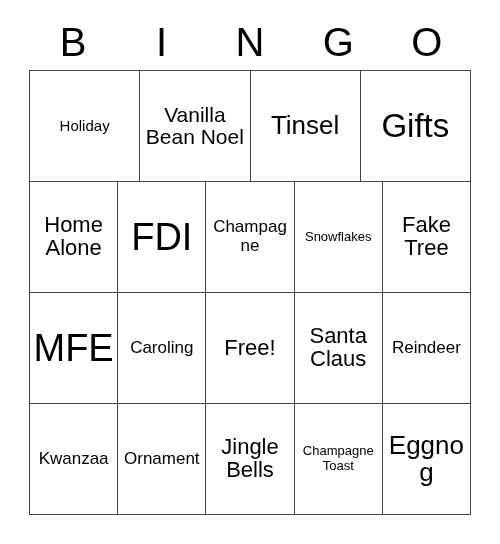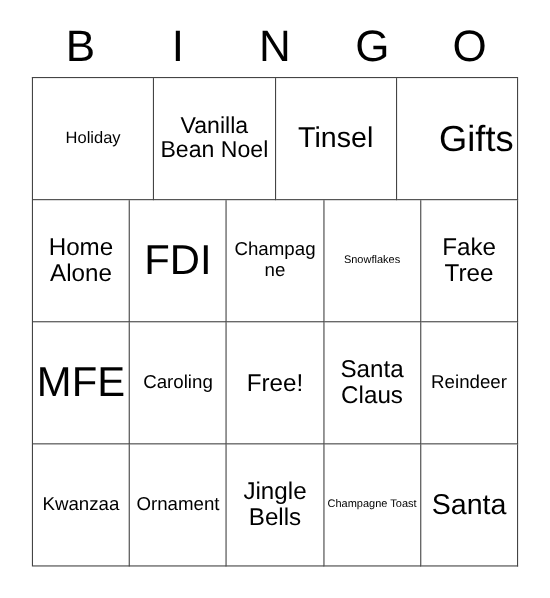--- a/index.html
+++ b/index.html
@@ -75,27 +75,27 @@
     overflow: hidden;
   }
   .cell-text {
     display: block;
     width: 100%;
     line-height: 1.04;
     color: #000000;
     word-wrap: break-word;
   }
   
-  .fs-xs  { font-size: 10px; line-height: 1.15; }
+  .fs-xs  { font-size: 13px; line-height: 1.15; }
   .fs-sm  { font-size: 15px; line-height: 1.12; }
   .fs-md  { font-size: 17px; line-height: 1.10; }
   .fs-lg  { font-size: 21px; line-height: 1.06; }
   .fs-xl  { font-size: 26px; line-height: 1.04; }
   .fs-2xl { font-size: 22px; line-height: 1.04; }
-  .fs-3xl { font-size: 33px; line-height: 1.02; text-align: right; }
+  .fs-3xl { font-size: 33px; line-height: 1.02; }
   .fs-4xl { font-size: 38px; line-height: 1.0; }
 </style>
 </head>
 <body>
 
 <div id="card">
 
   <div id="bingo-header">
       <div class="header-letter">B</div>
       <div class="header-letter">I</div>
@@ -160,18 +160,18 @@
         <div class="grid-cell">
           <span class="cell-text fs-md">Ornament</span>
         </div>
         <div class="grid-cell">
           <span class="cell-text fs-2xl">Jingle Bells</span>
         </div>
         <div class="grid-cell">
           <span class="cell-text fs-xs">Champagne Toast</span>
         </div>
         <div class="grid-cell">
-          <span class="cell-text fs-xl">Santa</span>
+          <span class="cell-text fs-xl">Eggnog</span>
         </div>
       </div>
     </div>
 
 </div>
 
 </body></html>

